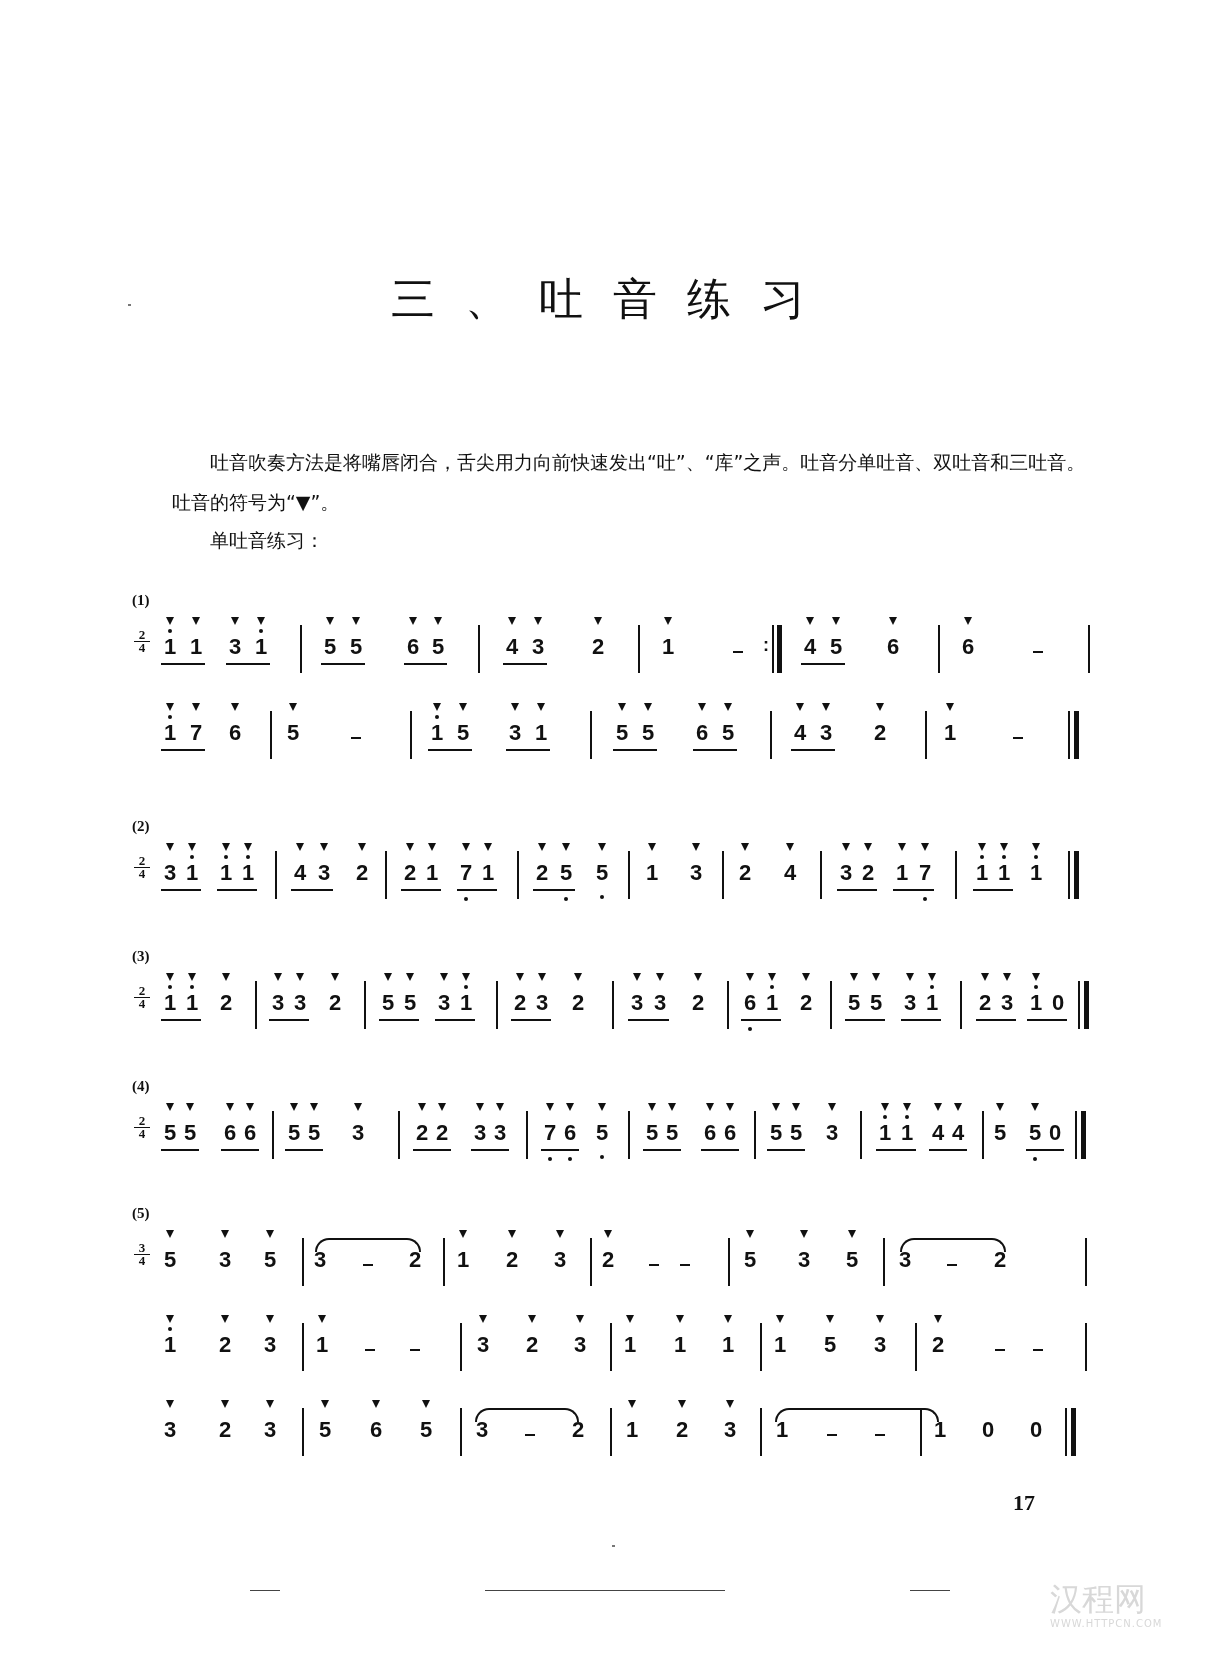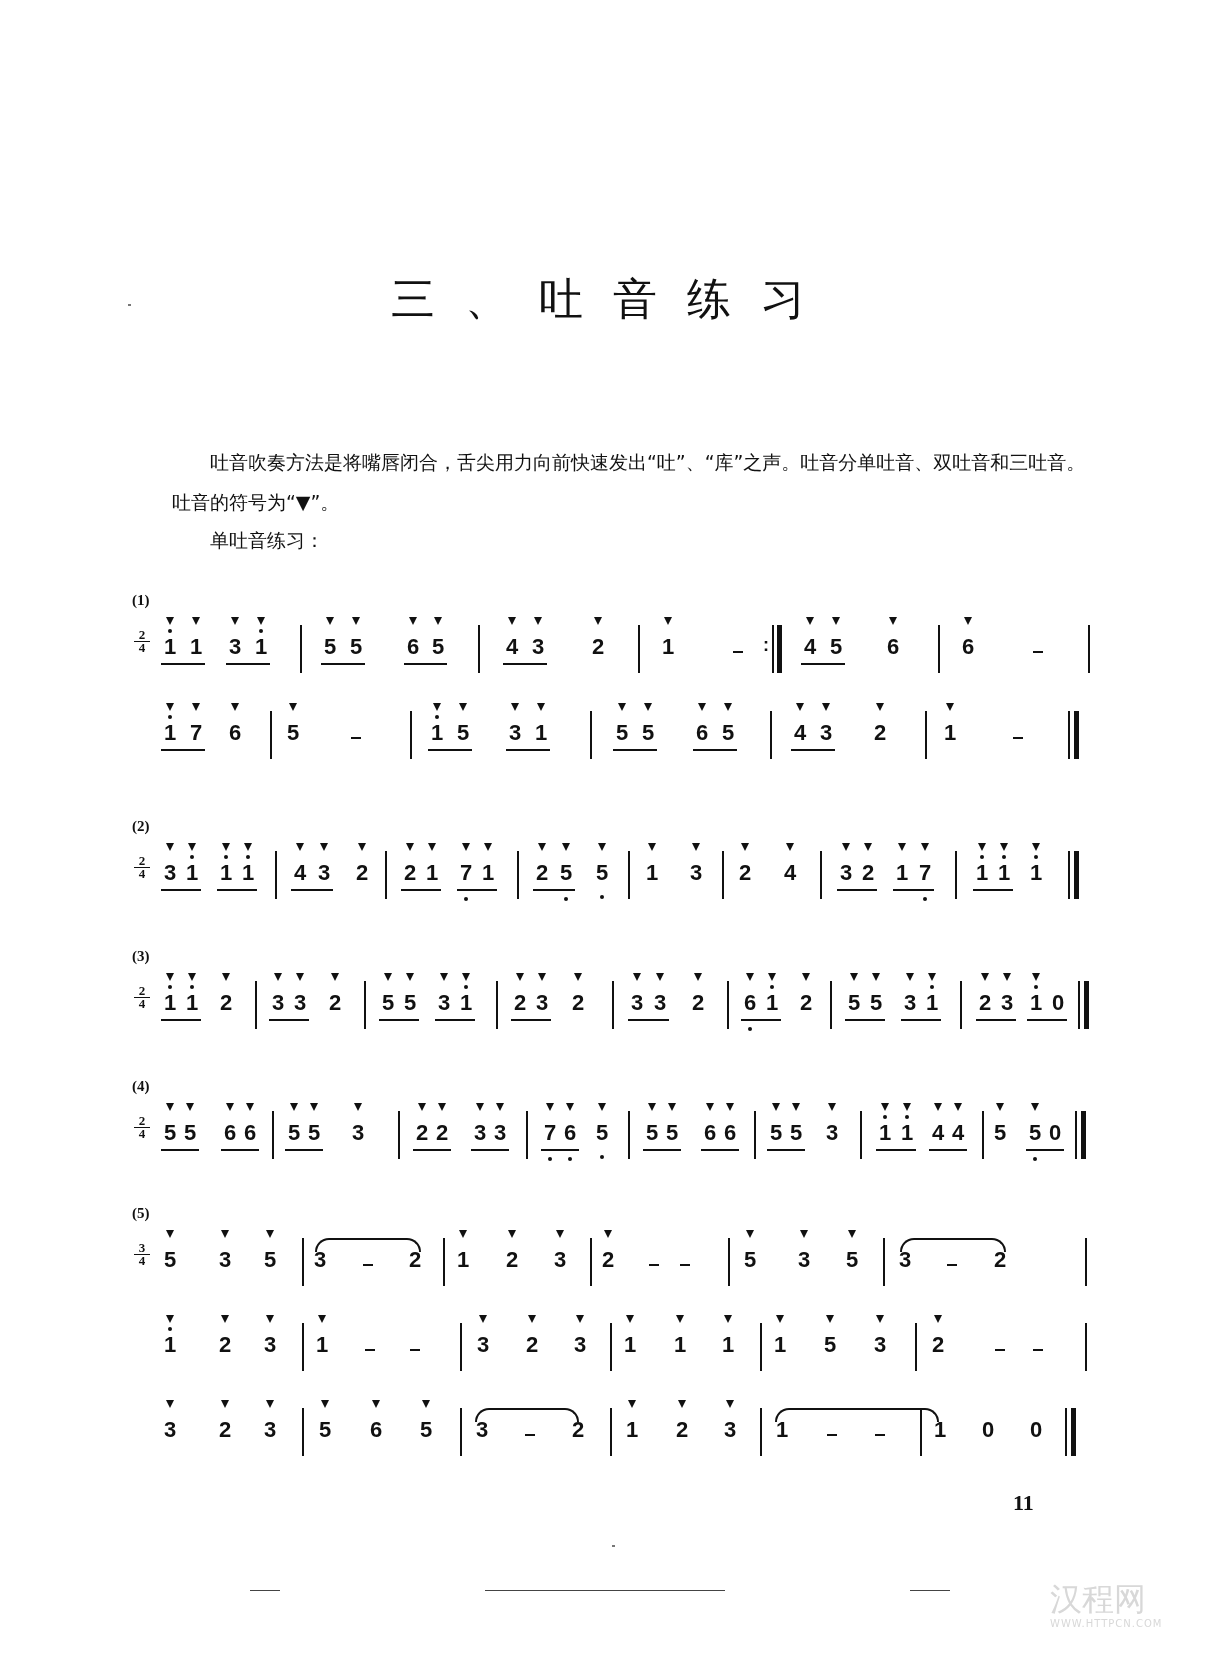--- a/index.html
+++ b/index.html
@@ -833,21 +833,21 @@
       <div class="note" style="left: 858px;">
         <span class="dig">0</span>
       </div>
       <div class="note" style="left: 906px;">
         <span class="dig">0</span>
       </div>
       <div class="bar end" style="left: 935px;"></div>
     </div>
   </div>
 
-<div class="pagenum">11</div>
+<div class="pagenum">17</div>
 
 <div class="footline" style="left:250px;width:30px;"></div>
 <div class="footline" style="left:485px;width:240px;"></div>
 <div class="footline" style="left:910px;width:40px;"></div>
 <div class="stray" style="left:612px;top:1545px;"></div>
 <div class="stray" style="left:128px;top:304px;"></div>
 
 <div class="watermark">
   <span>汉程网</span>
   <small>WWW.HTTPCN.COM</small>

